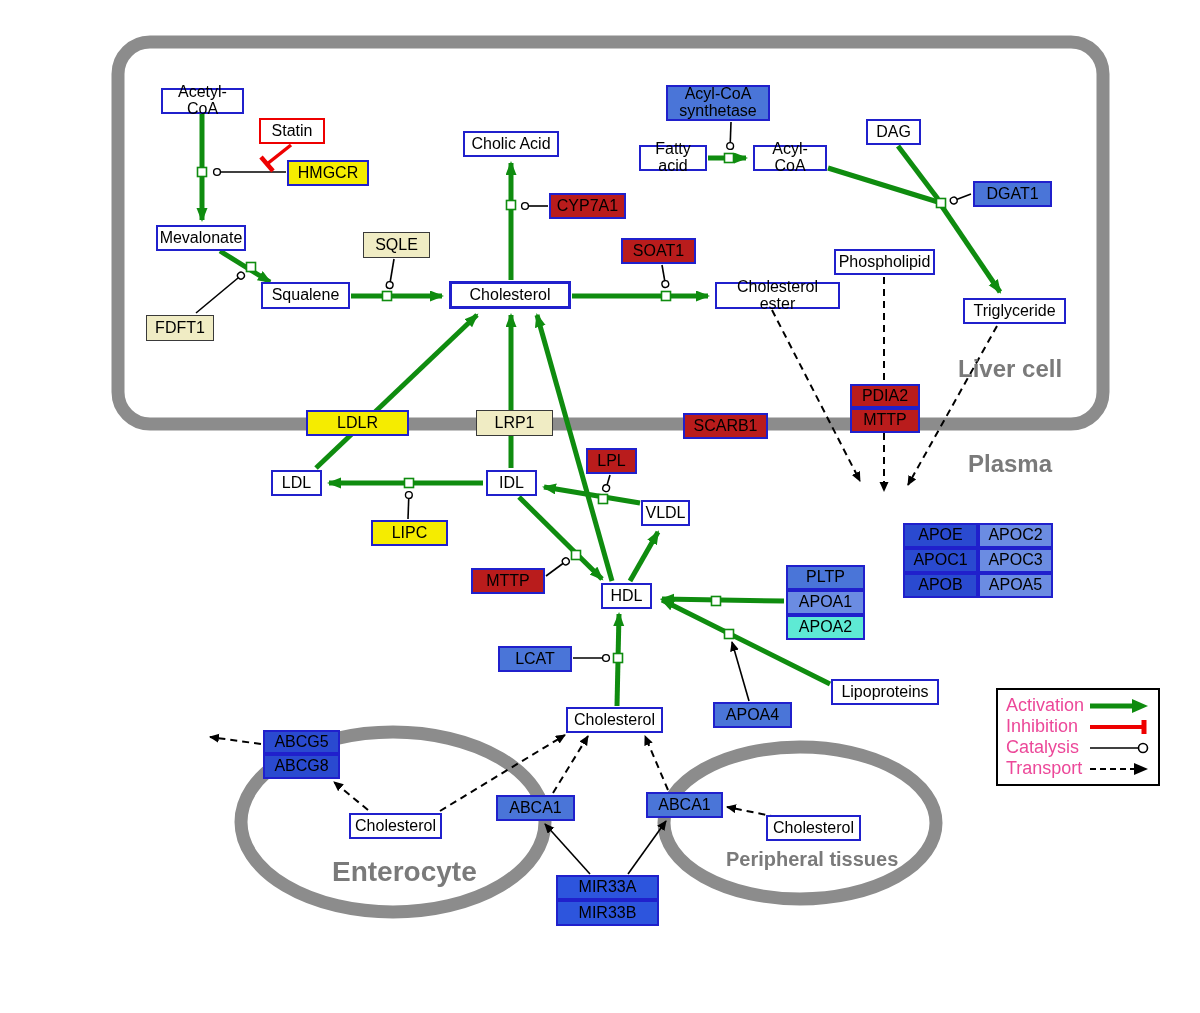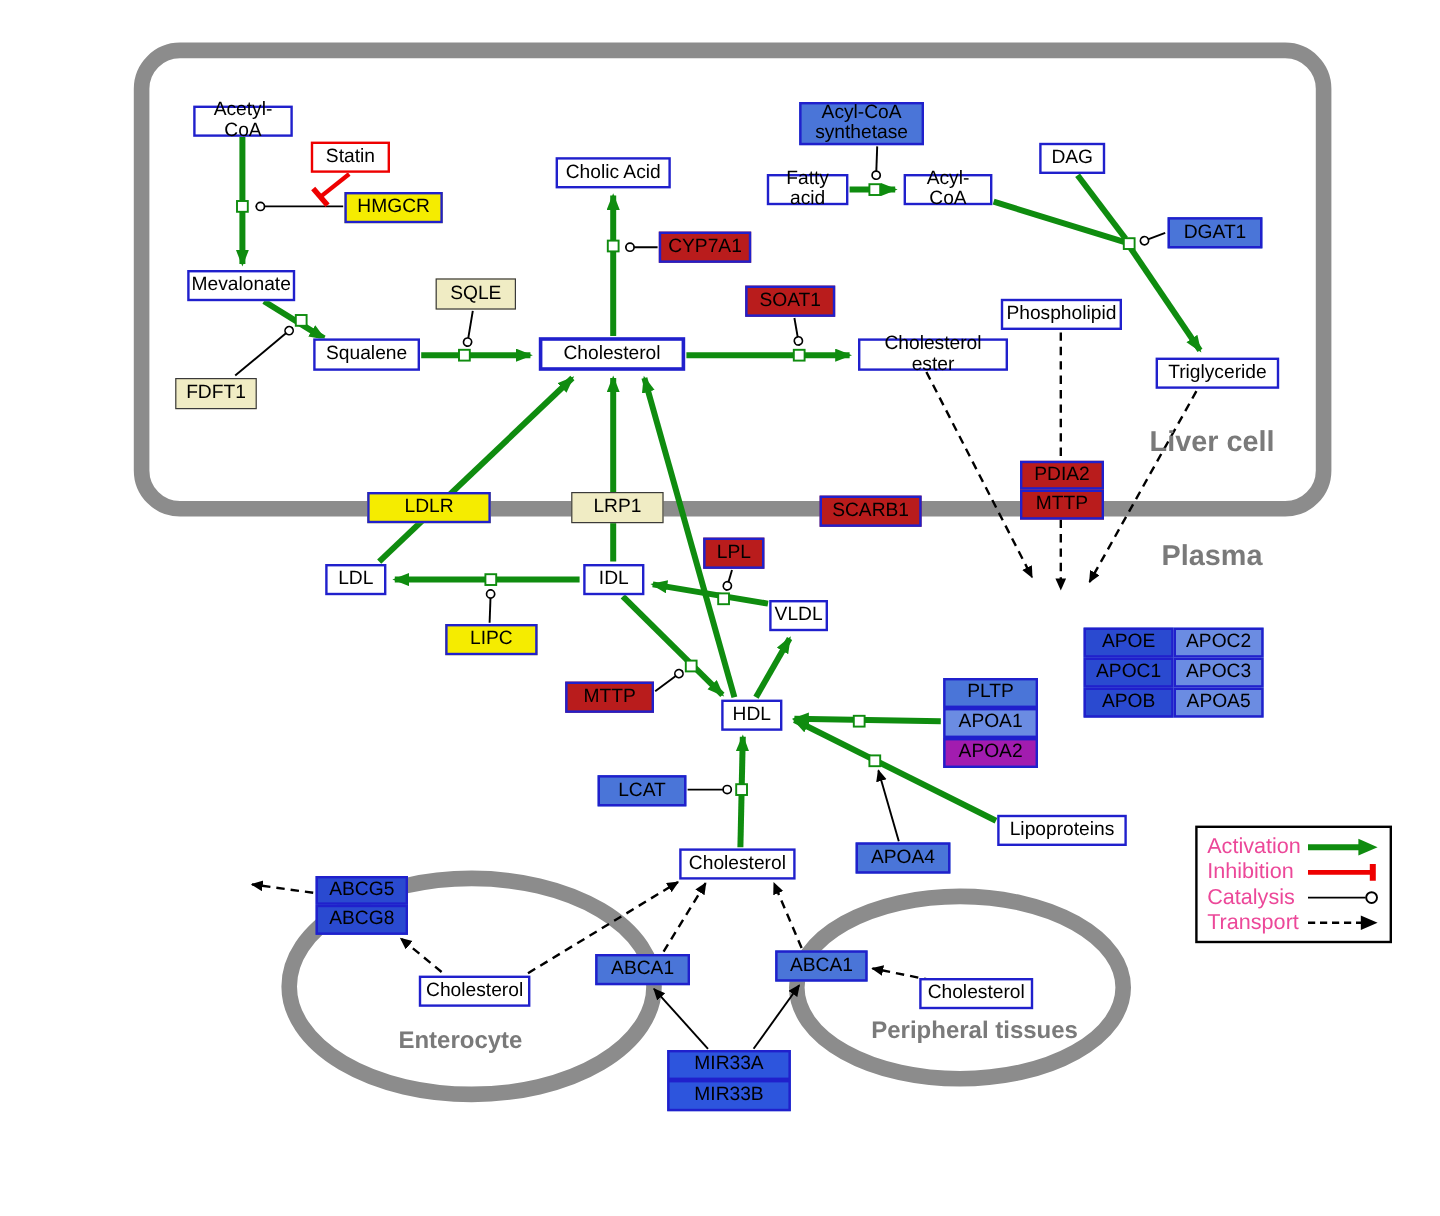--- a/index.html
+++ b/index.html
@@ -11,21 +11,21 @@
         line-height:1.05;padding:1px 2px;z-index:5;}
   .n-white{background:#fff;}
   .n-thick{border-width:3px;}
   .n-red{border-color:#ee0000;border-width:2.5px;}
   .n-yellow{background:#f5ec00;}
   .n-cream{background:#f0ecc4;border:1.5px solid #3a3a3a;}
   .n-lblue{background:#b91c1c;}
   .n-mblue{background:#4a75d8;}
   .n-mblue2{background:#6b8ce2;}
   .n-dblue{background:#2a4ad0;}
-  .n-dblue2{background:#a21caf;}
+  .n-dblue2{background:#5eead4;}
   .n-blue3{background:#2d55dd;}
   .comp-label{position:absolute;color:#7a7a7a;font-weight:bold;z-index:2;}
   #legend{position:absolute;left:996px;top:688px;width:164px;height:98px;border:2px solid #000;
           background:#fff;box-sizing:border-box;padding:6px 8px;display:flex;flex-direction:column;
           justify-content:space-between;z-index:6;}
   .lg-row{display:flex;align-items:center;justify-content:space-between;height:19px;}
   .lg-label{font-size:18px;color:#ec4899;}
 </style>
 </head>
 <body>
@@ -119,21 +119,21 @@
       <rect x="598.5" y="494.5" width="9" height="9"></rect>
       <rect x="571.5" y="550.5" width="9" height="9"></rect>
       <rect x="613.5" y="653.5" width="9" height="9"></rect>
       <rect x="711.5" y="596.5" width="9" height="9"></rect>
       <rect x="724.5" y="629.5" width="9" height="9"></rect>
     </g>
   </svg>
 
   <div class="comp-label" style="left:958px;top:355px;font-size:24px;">Liver cell</div>
   <div class="comp-label" style="left:968px;top:450px;font-size:24px;">Plasma</div>
-  <div class="comp-label" style="left:332px;top:856px;font-size:20px;text-align:right;">Enterocyte</div>
+  <div class="comp-label" style="left:332px;top:856px;font-size:28px;text-align:right;">Enterocyte</div>
   <div class="comp-label" style="left:708px;top:848px;font-size:20px;margin-left:18px;">Peripheral tissues</div>
 
   <div class="node n-white" style="left:161px;top:88px;width:83px;height:26px">Acetyl-CoA</div>
   <div class="node n-red" style="left:259px;top:118px;width:66px;height:26px">Statin</div>
   <div class="node n-yellow" style="left:287px;top:160px;width:82px;height:26px">HMGCR</div>
   <div class="node n-white" style="left:156px;top:225px;width:90px;height:26px">Mevalonate</div>
   <div class="node n-cream" style="left:146px;top:315px;width:68px;height:26px">FDFT1</div>
   <div class="node n-white" style="left:261px;top:282px;width:89px;height:27px">Squalene</div>
   <div class="node n-cream" style="left:363px;top:232px;width:67px;height:26px">SQLE</div>
   <div class="node n-white n-thick" style="left:449px;top:281px;width:122px;height:28px">Cholesterol</div>

